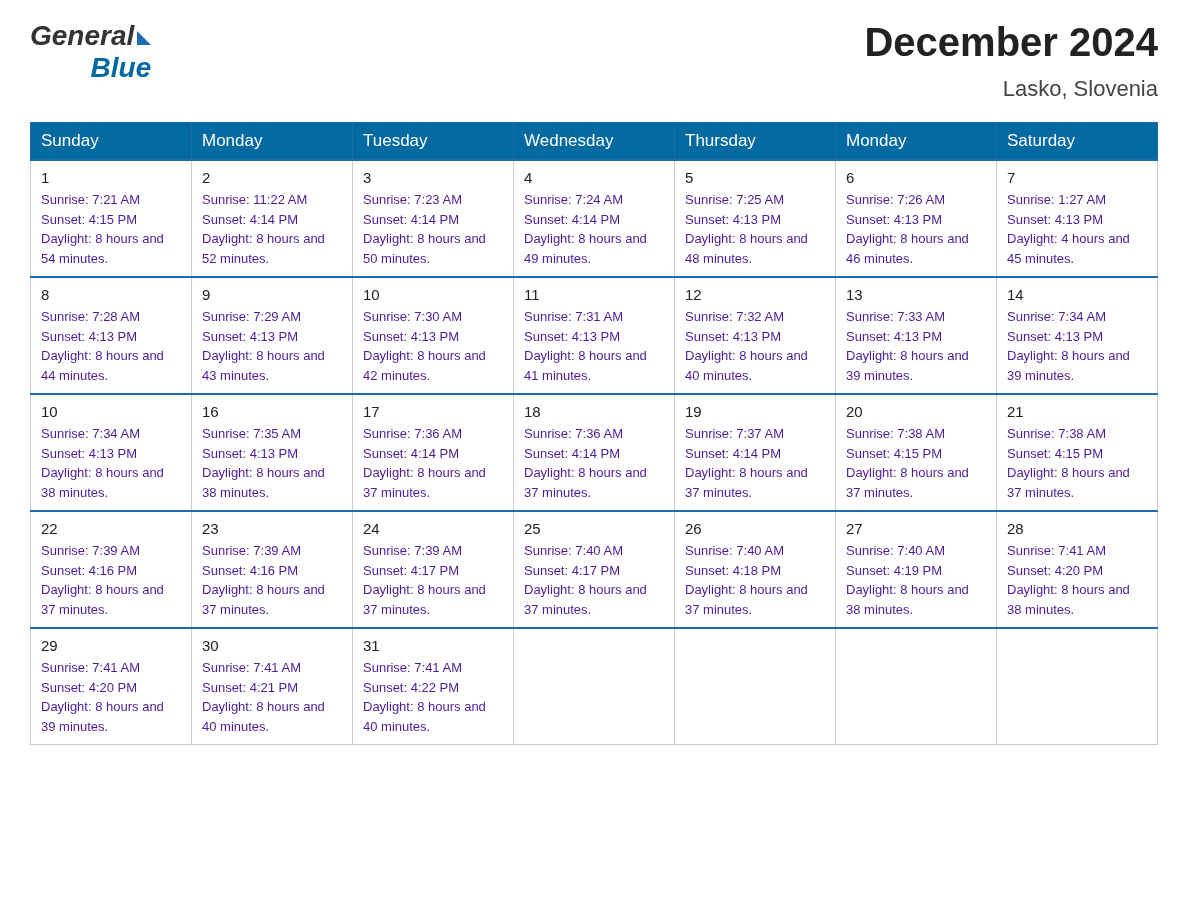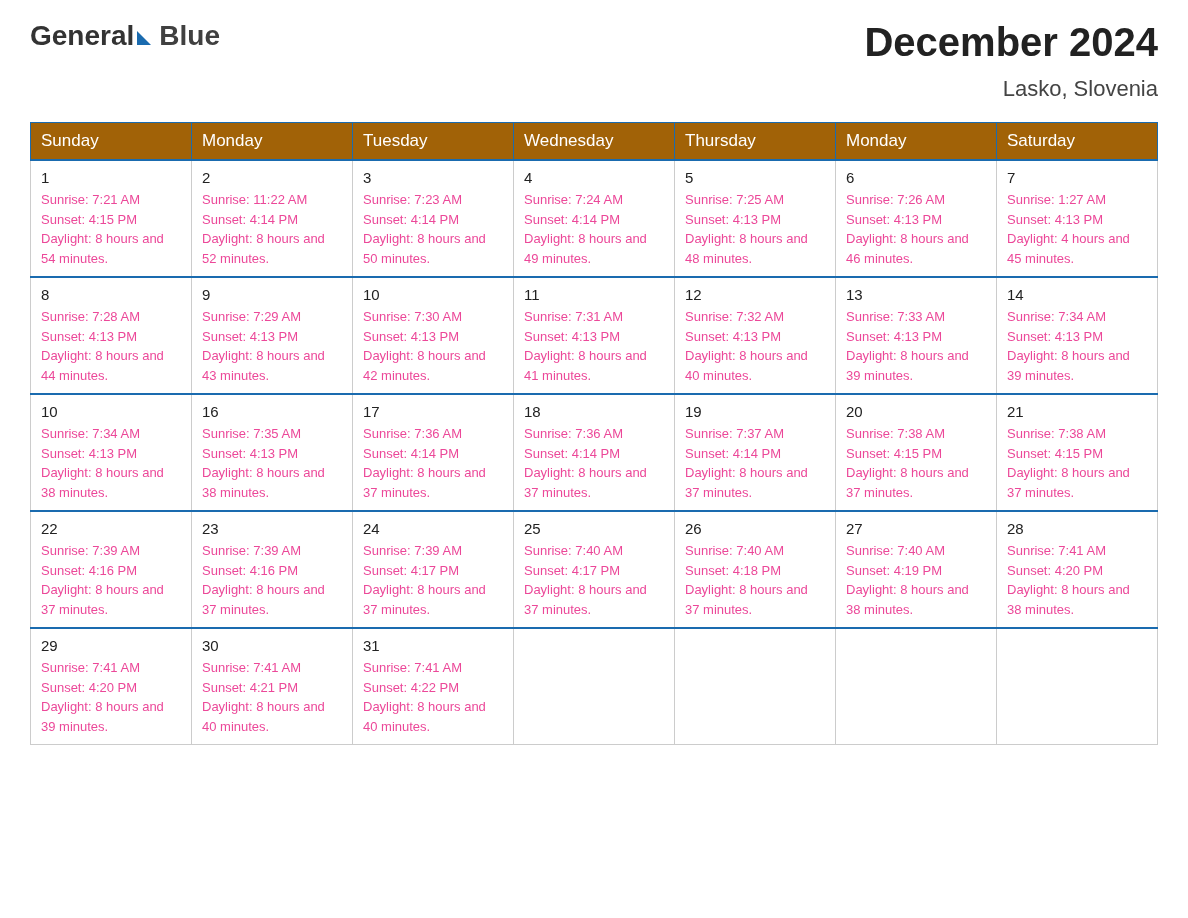--- a/index.html
+++ b/index.html
@@ -11,22 +11,23 @@
       min-height: 918px;
     }
     .header {
       display: flex;
       justify-content: space-between;
       align-items: flex-start;
       margin-bottom: 20px;
     }
     .logo {
       display: flex;
-      flex-direction: row;
+      flex-direction: column;
       align-items: flex-end;
+      font-style: italic;
     }
     .logo-top {
       display: flex;
       align-items: center;
     }
     .logo-general {
       font-size: 28px;
       font-weight: bold;
       color: #333;
     }
@@ -35,21 +36,21 @@
       height: 0;
       border-left: 14px solid #1a6baf;
       border-top: 14px solid transparent;
       border-bottom: 0px solid transparent;
       margin-left: 3px;
       margin-top: 4px;
     }
     .logo-blue {
       font-size: 28px;
       font-weight: bold;
-      color: #404040;
+      color: #0369a1;
       margin-left: 8px;
     }
     .title-block {
       text-align: right;
     }
     .calendar-title {
       font-size: 40px;
       font-weight: bold;
       color: #222;
       line-height: 1.1;
@@ -57,21 +58,21 @@
     .calendar-subtitle {
       font-size: 22px;
       color: #444;
       margin-top: 12px;
     }
     table {
       width: 100%;
       border-collapse: collapse;
     }
     thead tr th {
-      background-color: #a16207;
+      background-color: #0369a1;
       color: #fff;
       font-size: 17px;
       font-weight: normal;
       padding: 8px 10px;
       text-align: left;
       border: 1px solid #1a6baf;
     }
     tbody tr td {
       vertical-align: top;
       padding: 8px 10px;
@@ -88,21 +89,21 @@
     }
     .day-number {
       font-size: 15px;
       font-weight: normal;
       margin-bottom: 4px;
       display: block;
     }
     .day-info {
       font-size: 13px;
       line-height: 1.5;
-      color: #ec4899;
+      color: #4c1d95;
     }
   </style>
 </head>
 <body>
 
 <div class="header">
   <div class="logo">
     <div class="logo-top">
       <span class="logo-general">General</span>
       <div class="logo-triangle"></div>

